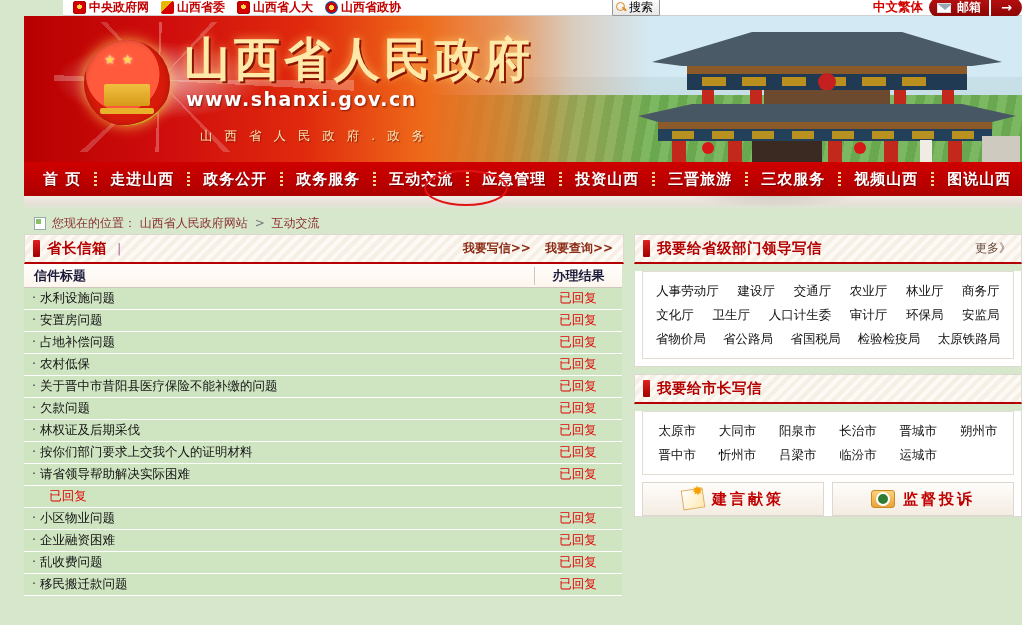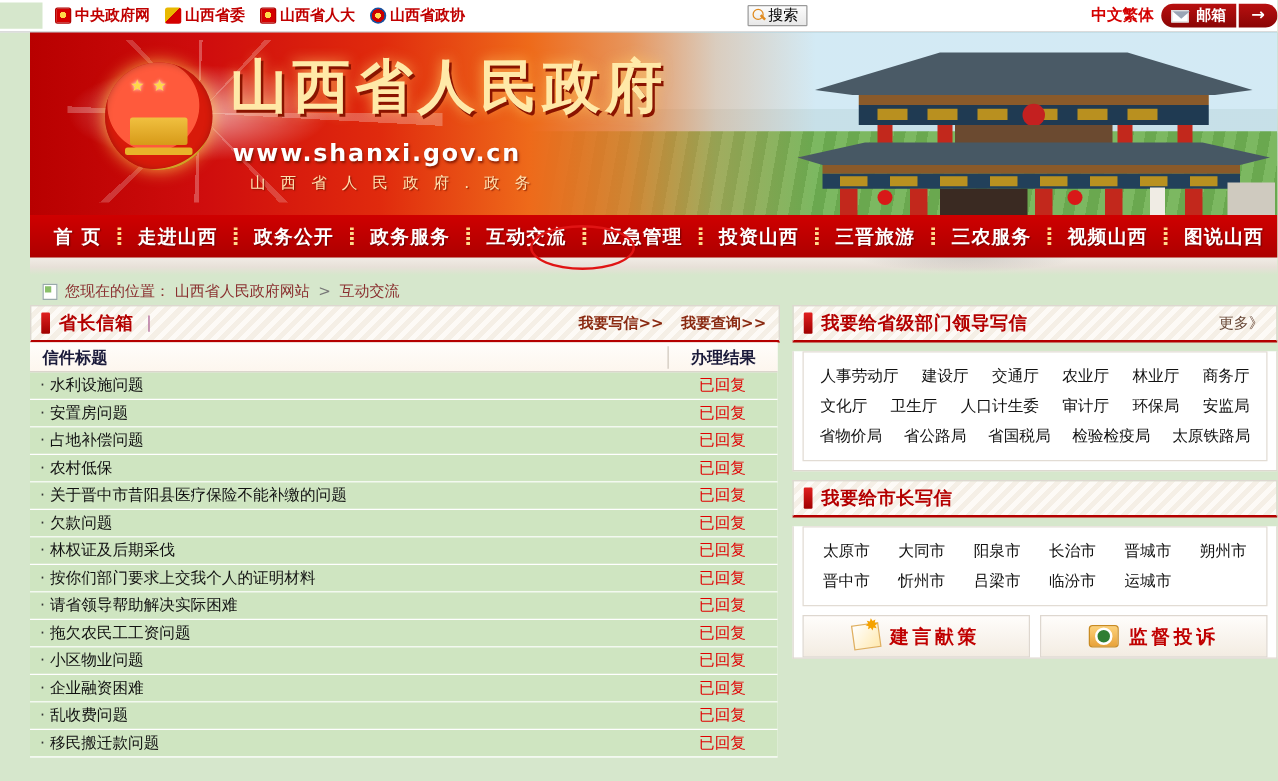--- a/index.html
+++ b/index.html
@@ -8,25 +8,26 @@
     width: 1022px; height: 625px;
     overflow: hidden;
     background: #d6e7cc;
     font-family: "DejaVu Sans", "Liberation Sans", sans-serif;
     font-size: 12px;
   }
 
   
   .topbar {
     position: relative;
-    height: 26px;
+    height: 16px;
     background: #ffffff;
     border-bottom: 1px solid #cfcfcf;
     display: flex;
     align-items: center;
+    margin-left: 29px;
   }
   .topbar-left-pad { width: 34px; height: 21px; background: #d6e7cc; }
   .topbar-links { display: flex; align-items: center; gap: 4px; padding-left: 6px; height: 21px; }
   .toplink {
     display: flex; align-items: center; gap: 3px;
     color: #c00000; font-size: 12px; font-weight: bold;
     text-decoration: none; white-space: nowrap;
     padding: 0 4px;
   }
   .mini-emblem {
@@ -173,21 +174,21 @@
     width: 54px; height: 6px; background:#e8b32a; border-radius:2px;
   }
   .banner-title {
     position:absolute; left: 160px; top: 20px; z-index: 6;
     color: #ffe9a8; font-weight: bold; font-size: 46px;
     letter-spacing: 4px; line-height: 1;
     text-shadow: 2px 2px 0 #8a1400, 0 0 10px rgba(255,200,100,.8);
     font-family: "DejaVu Sans","Liberation Sans",sans-serif;
   }
   .banner-url {
-    position:absolute; left: 162px; top: 86px; z-index: 6;
+    position:absolute; left: 162px; top: 72px; z-index: 6;
     color:#ffffff; font-weight: bold; font-size: 19px; letter-spacing: 1.5px;
     text-shadow: 1px 1px 2px rgba(120,20,0,.9);
   }
   .banner-sub {
     position:absolute; left: 176px; top: 112px; z-index: 6;
     color:#ffe2b0; font-size: 12.5px; letter-spacing: 4px;
     text-shadow: 1px 1px 1px rgba(120,20,0,.8);
   }
 
   
@@ -540,21 +541,20 @@
             </div>
             <div class="lrow">
               <a class="t" href="#" style="color: rgb(17, 17, 17); text-decoration: none;">按你们部门要求上交我个人的证明材料</a>
               <div class="s">已回复</div>
             </div>
             <div class="lrow">
               <a class="t" href="#" style="color: rgb(17, 17, 17); text-decoration: none;">请省领导帮助解决实际困难</a>
               <div class="s">已回复</div>
             </div>
             <div class="lrow">
-              <a class="t" href="#" style="color: rgb(17, 17, 17); text-decoration: none;">拖欠农民工工资问题</a>
               <div class="s">已回复</div>
             </div>
             <div class="lrow">
               <a class="t" href="#" style="color: rgb(17, 17, 17); text-decoration: none;">小区物业问题</a>
               <div class="s">已回复</div>
             </div>
             <div class="lrow">
               <a class="t" href="#" style="color: rgb(17, 17, 17); text-decoration: none;">企业融资困难</a>
               <div class="s">已回复</div>
             </div>

